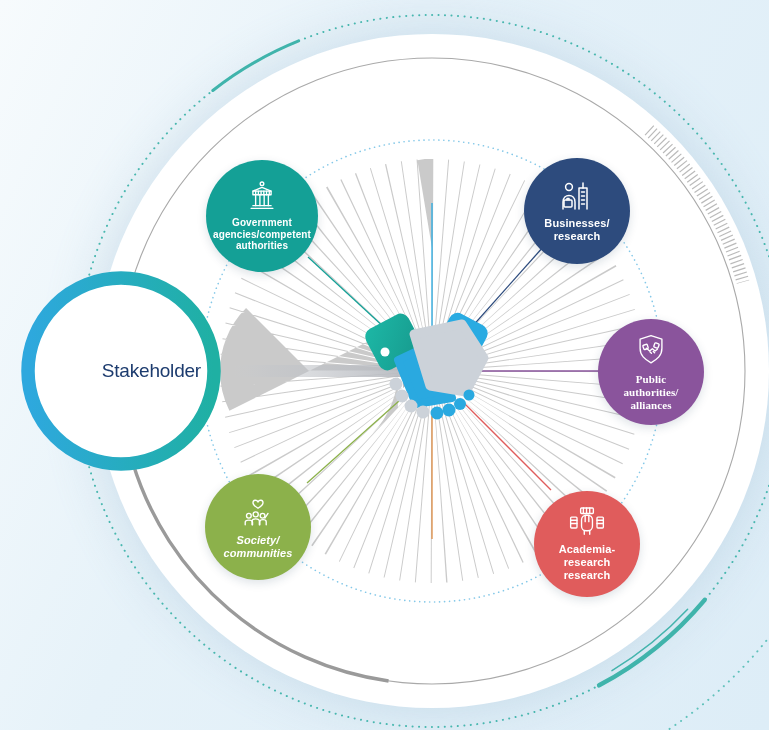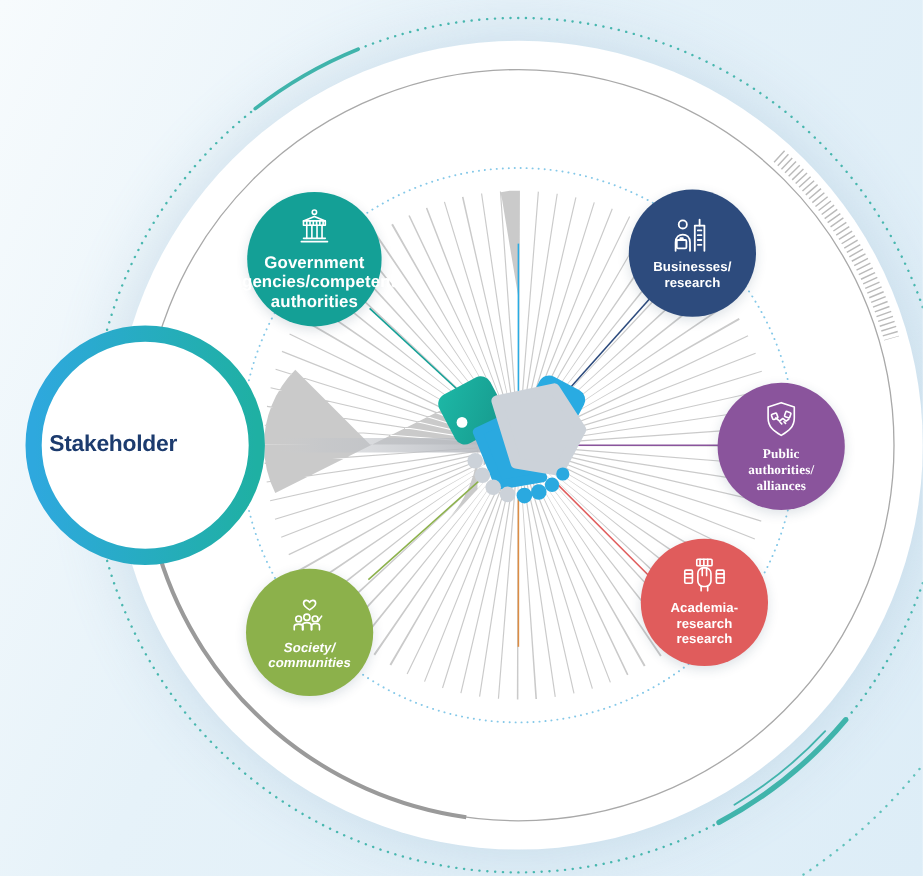--- a/index.html
+++ b/index.html
@@ -11,25 +11,25 @@
   .stage{position:relative;width:769px;height:730px}
   svg.decor{position:absolute;left:0;top:0}
   .node{
     position:absolute;border-radius:50%;
     display:flex;flex-direction:column;align-items:center;justify-content:center;
     gap:3px;color:#fff;text-align:center;
     box-shadow:0 3px 10px rgba(25,60,90,.15);
   }
   .node .lbl{font-size:11px;font-weight:700;line-height:1.18;letter-spacing:.1px}
   .node .lbl span{display:block}
-  .node.small-text .lbl{font-size:14px}
+  .node.small-text .lbl{font-size:10px}
   .node svg{display:block}
   .stake-label{
-    position:absolute;left:41px;top:360px;width:160px;text-align:left;
-    font-size:19px;font-weight:700;color:#1c3b6e;letter-spacing:-.2px;
+    position:absolute;left:41px;top:360px;width:160px;text-align:right;
+    font-size:19px;font-weight:400;color:#1c3b6e;letter-spacing:-.2px;
   }
 </style>
 </head>
 <body>
 
 <div class="stage">
 
   <svg class="decor" width="769" height="730" viewBox="0 0 769 730">
     <defs>
       <linearGradient id="arrowGrad" gradientUnits="userSpaceOnUse" x1="232" y1="371" x2="427" y2="371">
@@ -123,21 +123,21 @@
       <path d="M17 17 l3.5 3 3 -2.5 3 2.5 2.5 -2"></path>
       <path d="M21 21 l1.5 1.5 M24.5 20.5 l1.5 1.5"></path>
     </svg>
     <div class="lbl">
       <span>Public</span>
       <span>authorities/</span>
       <span>alliances</span>
     </div>
   </div>
 
-  <div class="node" style="left: 534px; top: 449px; width: 106px; height: 106px; background: rgb(224, 92, 92);">
+  <div class="node" style="left: 534px; top: 491px; width: 106px; height: 106px; background: rgb(224, 92, 92);">
     <svg width="40" height="34" viewBox="0 0 44 37" fill="none" stroke="#fff" stroke-width="1.5" stroke-linecap="round" stroke-linejoin="round">
       <rect x="15" y="2" width="14" height="6" rx="1"></rect>
       <path d="M18 2 v6 M21.5 2 v6 M25 2 v6"></path>
       <rect x="4" y="12" width="7" height="12" rx="1"></rect>
       <path d="M4 15.5 h7 M4 19 h7"></path>
       <rect x="33" y="12" width="7" height="12" rx="1"></rect>
       <path d="M33 15.5 h7 M33 19 h7"></path>
       <rect x="16" y="10" width="12" height="17" rx="5"></rect>
       <path d="M20 10 v7 M24 10 v7 M19 27 v4 M25 27 v4"></path>
     </svg>

